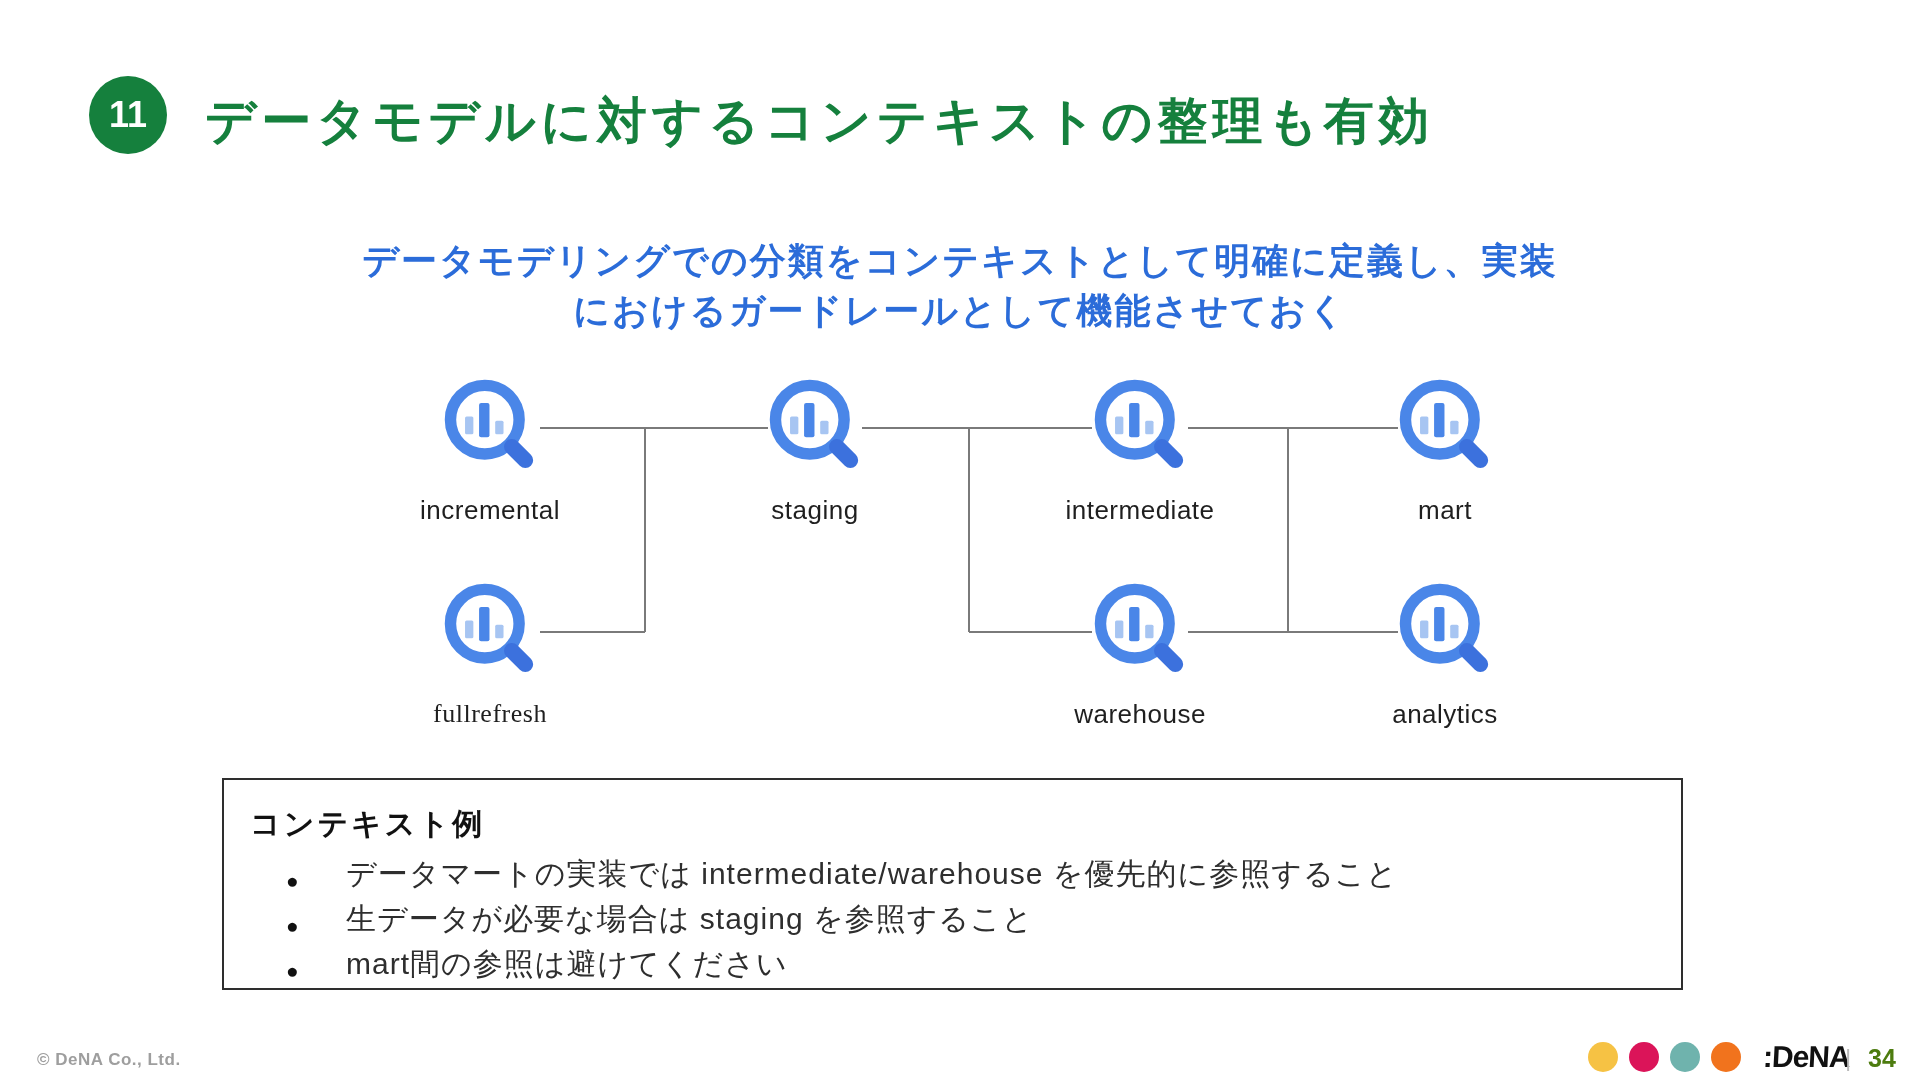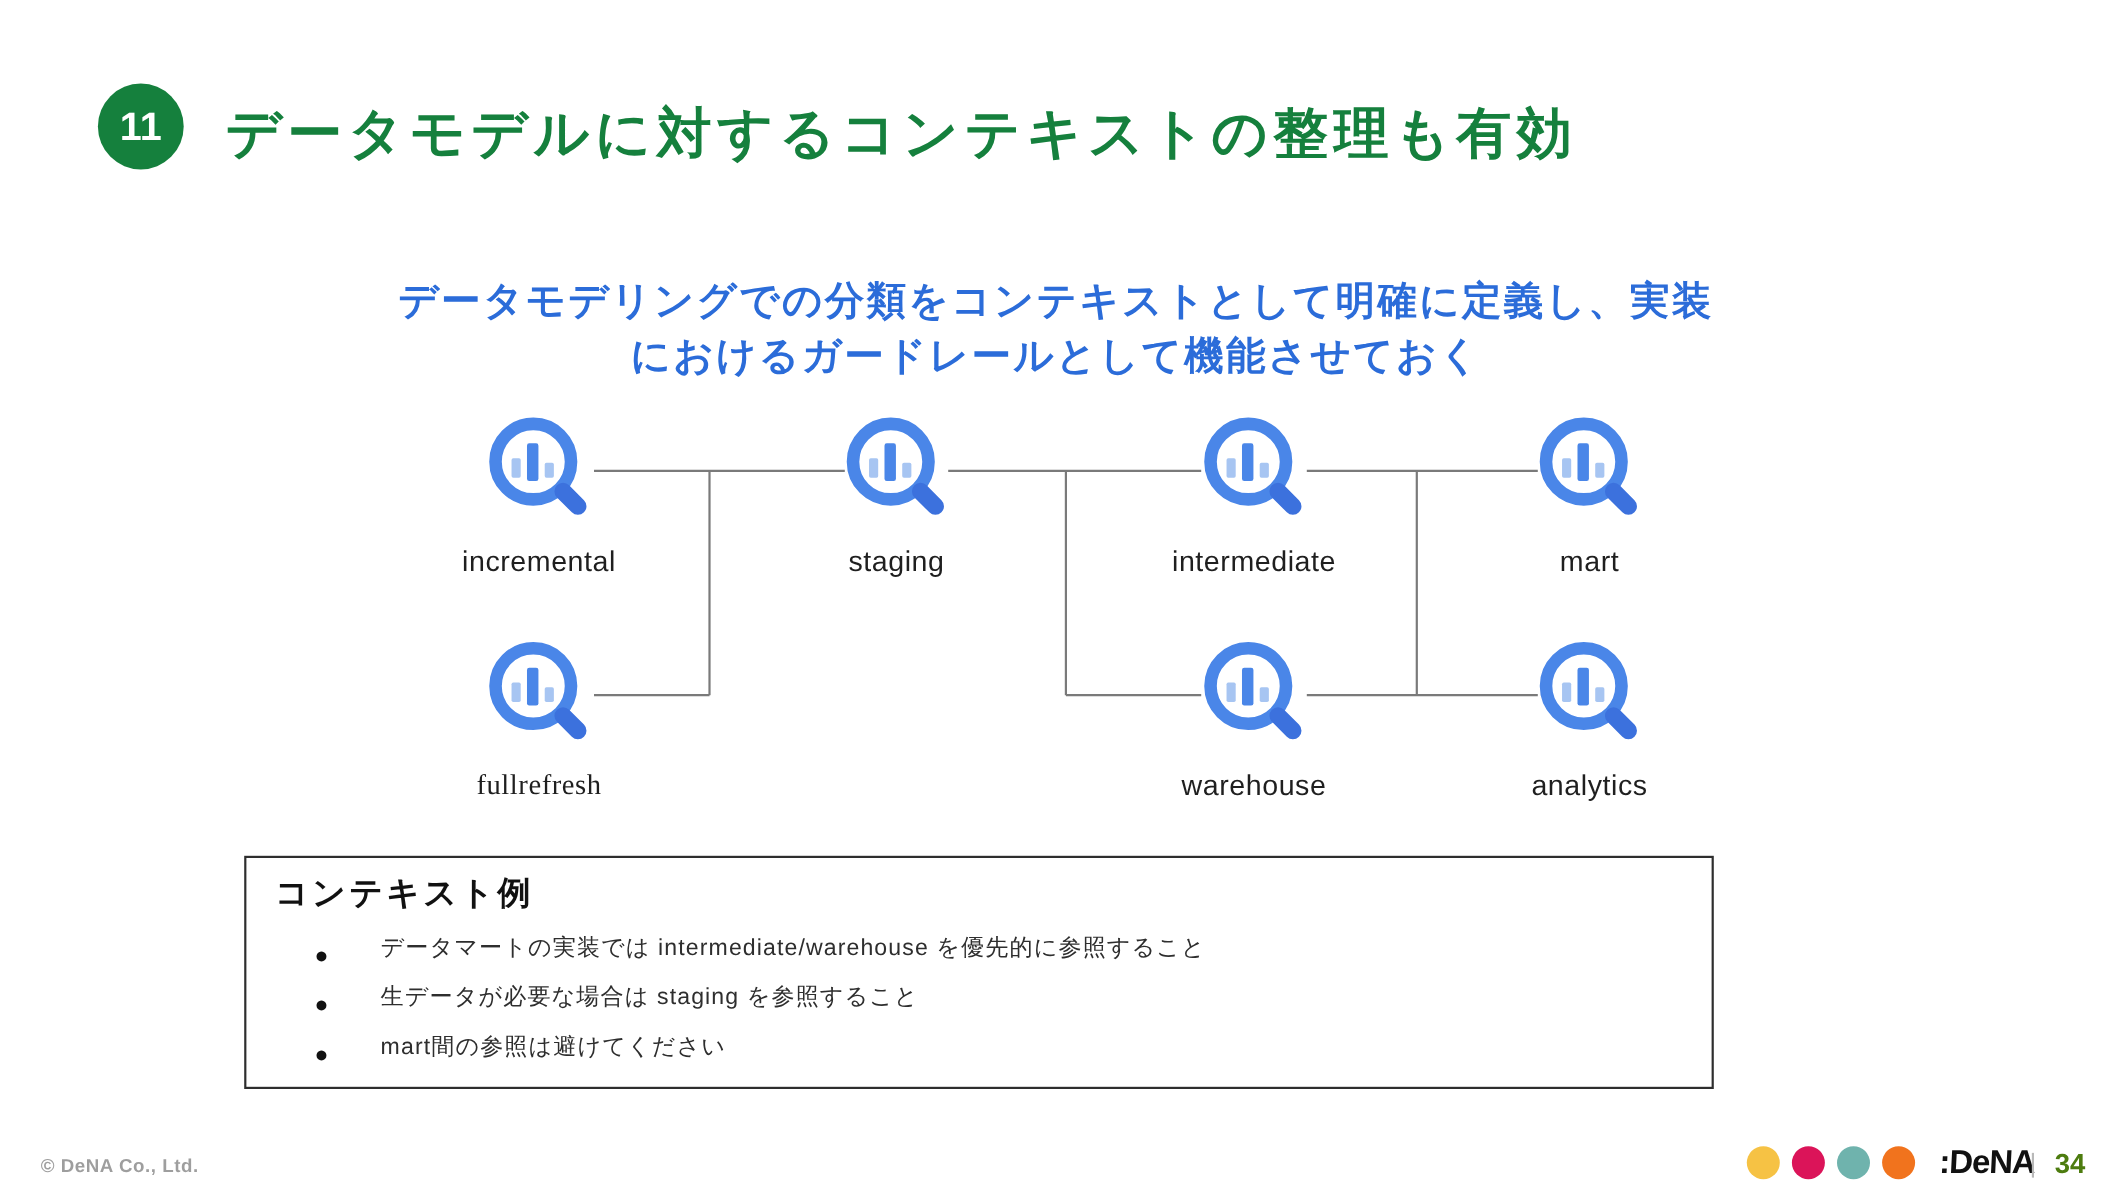--- a/index.html
+++ b/index.html
@@ -12,45 +12,45 @@
     position:absolute;left:89px;top:76px;width:78px;height:78px;border-radius:50%;
     background:#15803d;color:#fff;display:flex;align-items:center;justify-content:center;
     font-size:36px;font-weight:bold;
   }
   .title{
     position:absolute;left:205px;top:88px;font-size:50px;font-weight:900;
     letter-spacing:5px;color:#15803d;white-space:nowrap;
   }
   
   .lead{
-    position:absolute;left:0;top:248px;width:1920px;text-align:center;
+    position:absolute;left:0;top:236px;width:1920px;text-align:center;
     color:#2B6CD9;font-weight:bold;font-size:36px;line-height:50px;letter-spacing:2px;
   }
   
   .connectors{position:absolute;left:0;top:0;width:1920px;height:1080px;}
   .connectors line{stroke:#7a7a7a;stroke-width:2;}
   .node{position:absolute;width:180px;text-align:center;}
   .node svg{display:block;margin:0 auto;}
   .node .label{margin-top:15px;font-size:26px;color:#1f1f1f;letter-spacing:0.5px;}
   .n-incremental {left:400px;top:376px;}
   .n-staging     {left:725px;top:376px;}
   .n-intermediate{left:1050px;top:376px;}
   .n-mart        {left:1355px;top:376px;}
   .n-fullrefresh {left:400px;top:580px;font-family:Liberation Serif, serif;}
   .n-warehouse   {left:1050px;top:580px;}
   .n-analytics   {left:1355px;top:580px;}
   
   .context-box{
-    position:absolute;left:222px;top:778px;width:1336px;height:212px;
-    border:2px solid #2e2e2e;box-sizing:border-box;padding:12px 26px;
+    position:absolute;left:222px;top:778px;width:1461px;height:212px;
+    border:2px solid #2e2e2e;box-sizing:border-box;padding:24px 26px;
   }
   .context-box .box-title{font-size:30px;font-weight:bold;letter-spacing:3px;color:#111;}
   .context-box ul{list-style:none;margin:10px 0 0 0;padding:0;}
   .context-box li{
-    position:relative;font-size:21px;color:#2e2e2e;margin:7px 0;padding-left:96px;
+    position:relative;font-size:30px;color:#2e2e2e;margin:7px 0;padding-left:96px;
     letter-spacing:1px;line-height:38px;
   }
   .context-box li::before{
     content:"●";position:absolute;left:36px;top:7px;font-size:21px;color:#111;
   }
   
   .copyright{
     position:absolute;left:37px;top:1050px;font-size:17px;font-weight:bold;color:#9e9e9e;
     letter-spacing:0.5px;
   }

